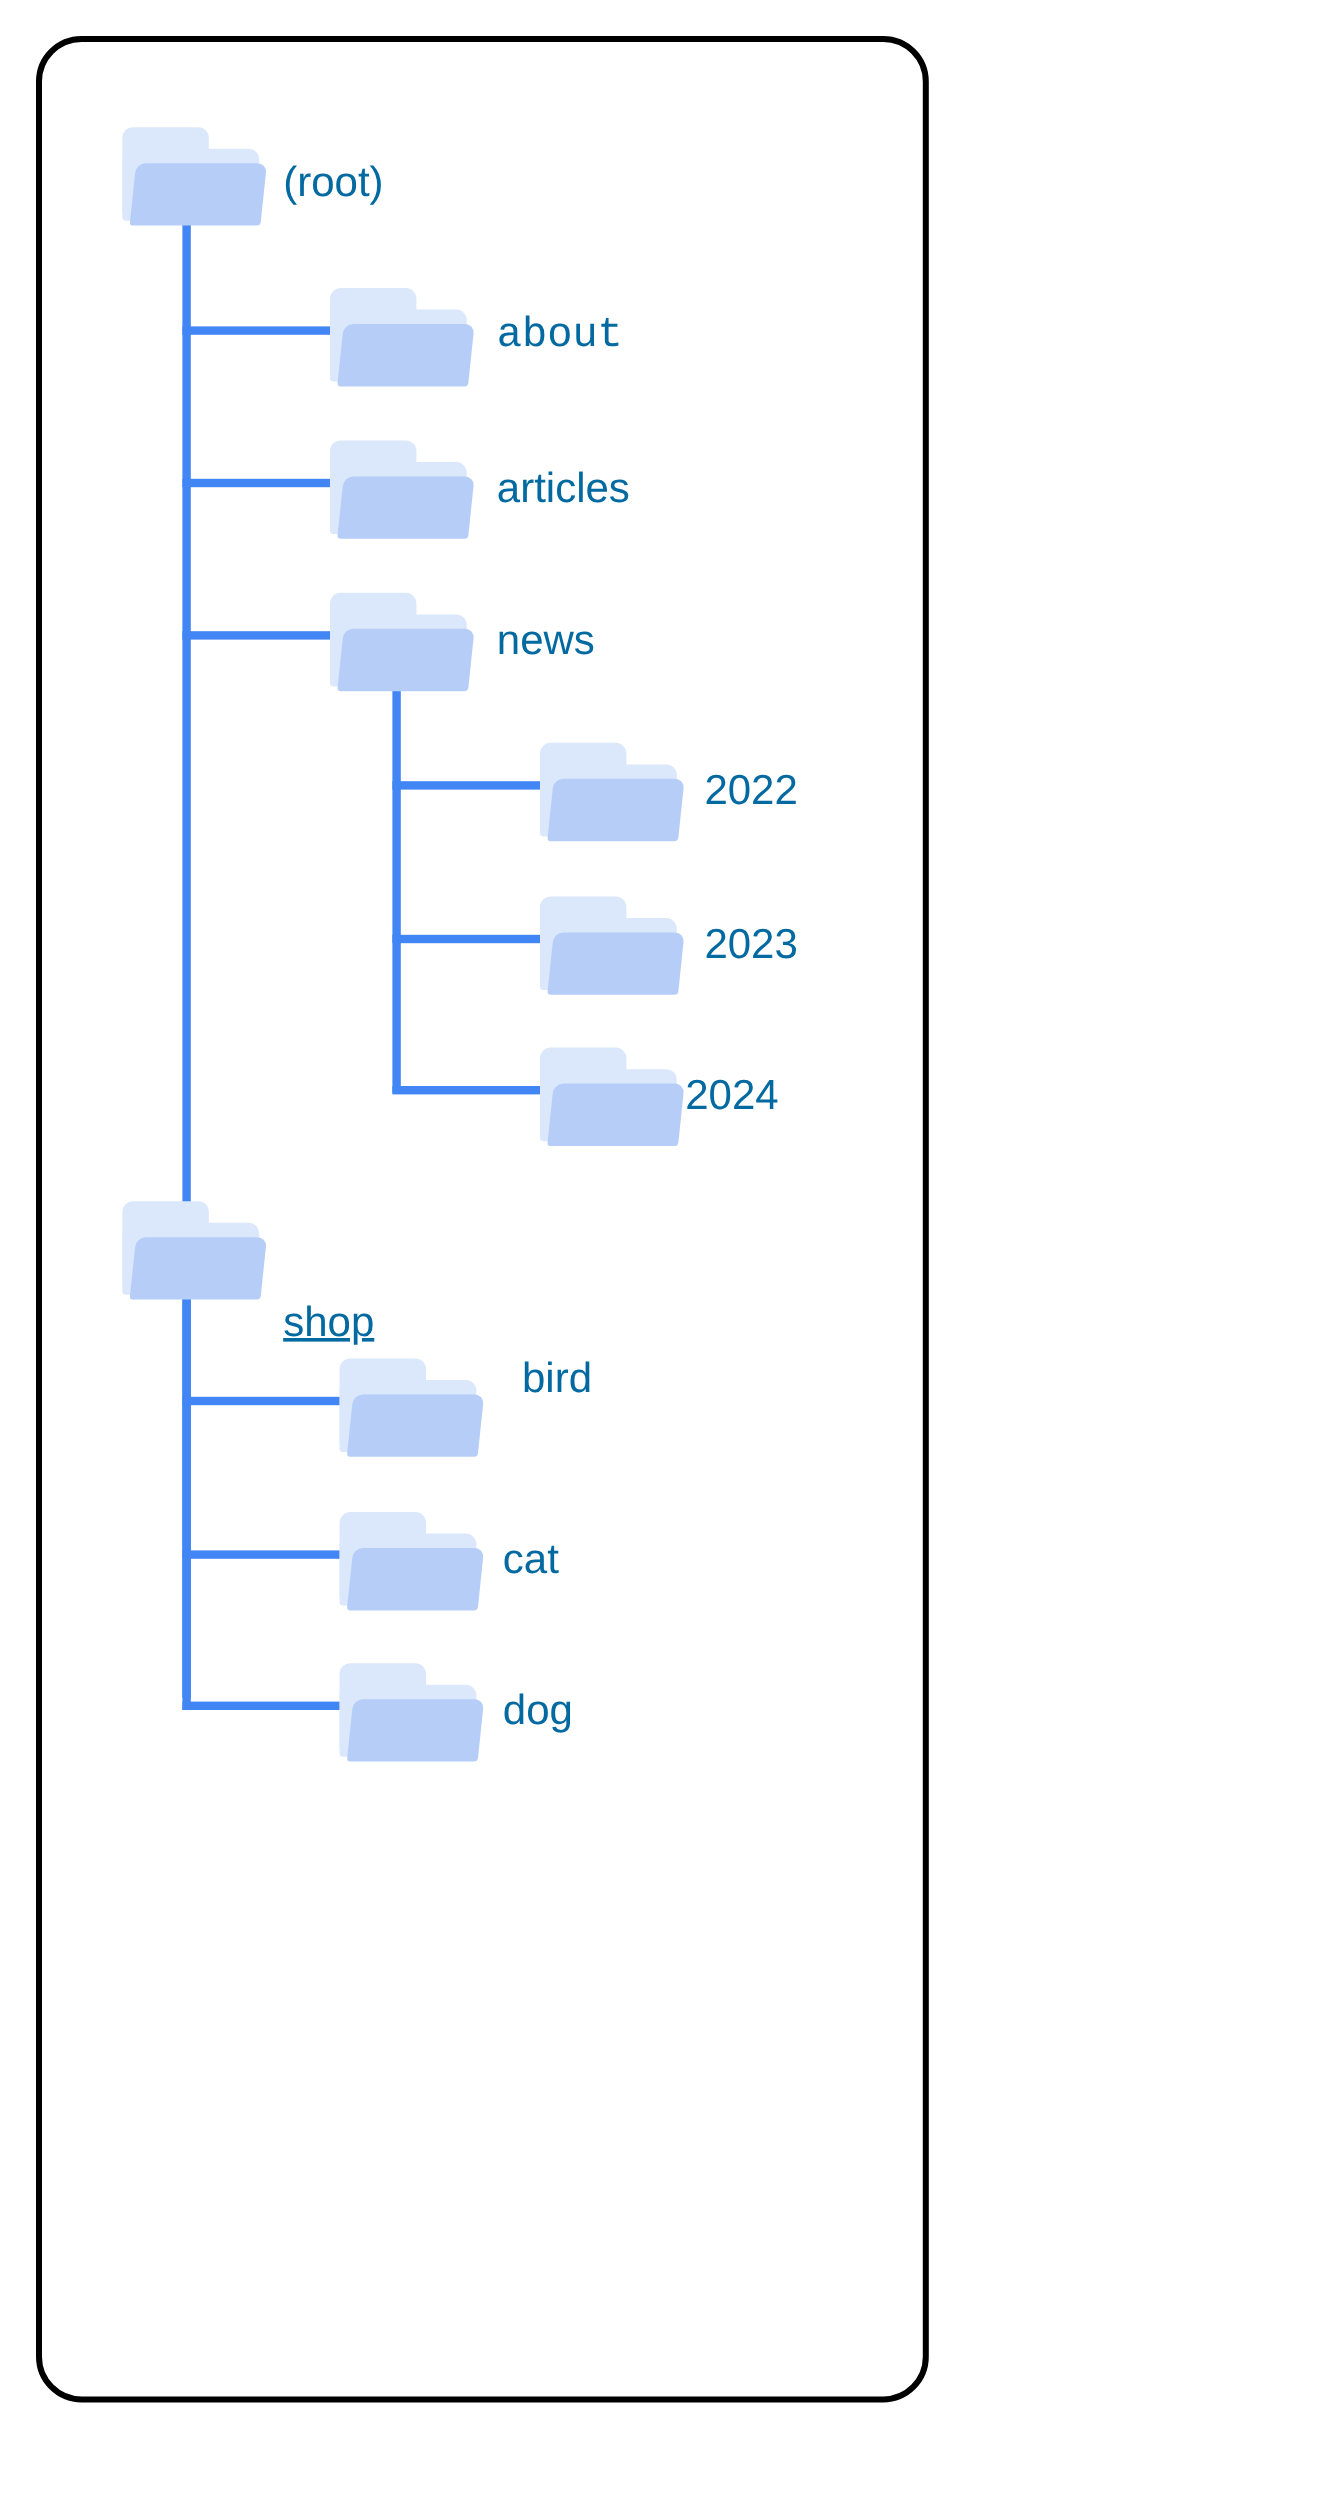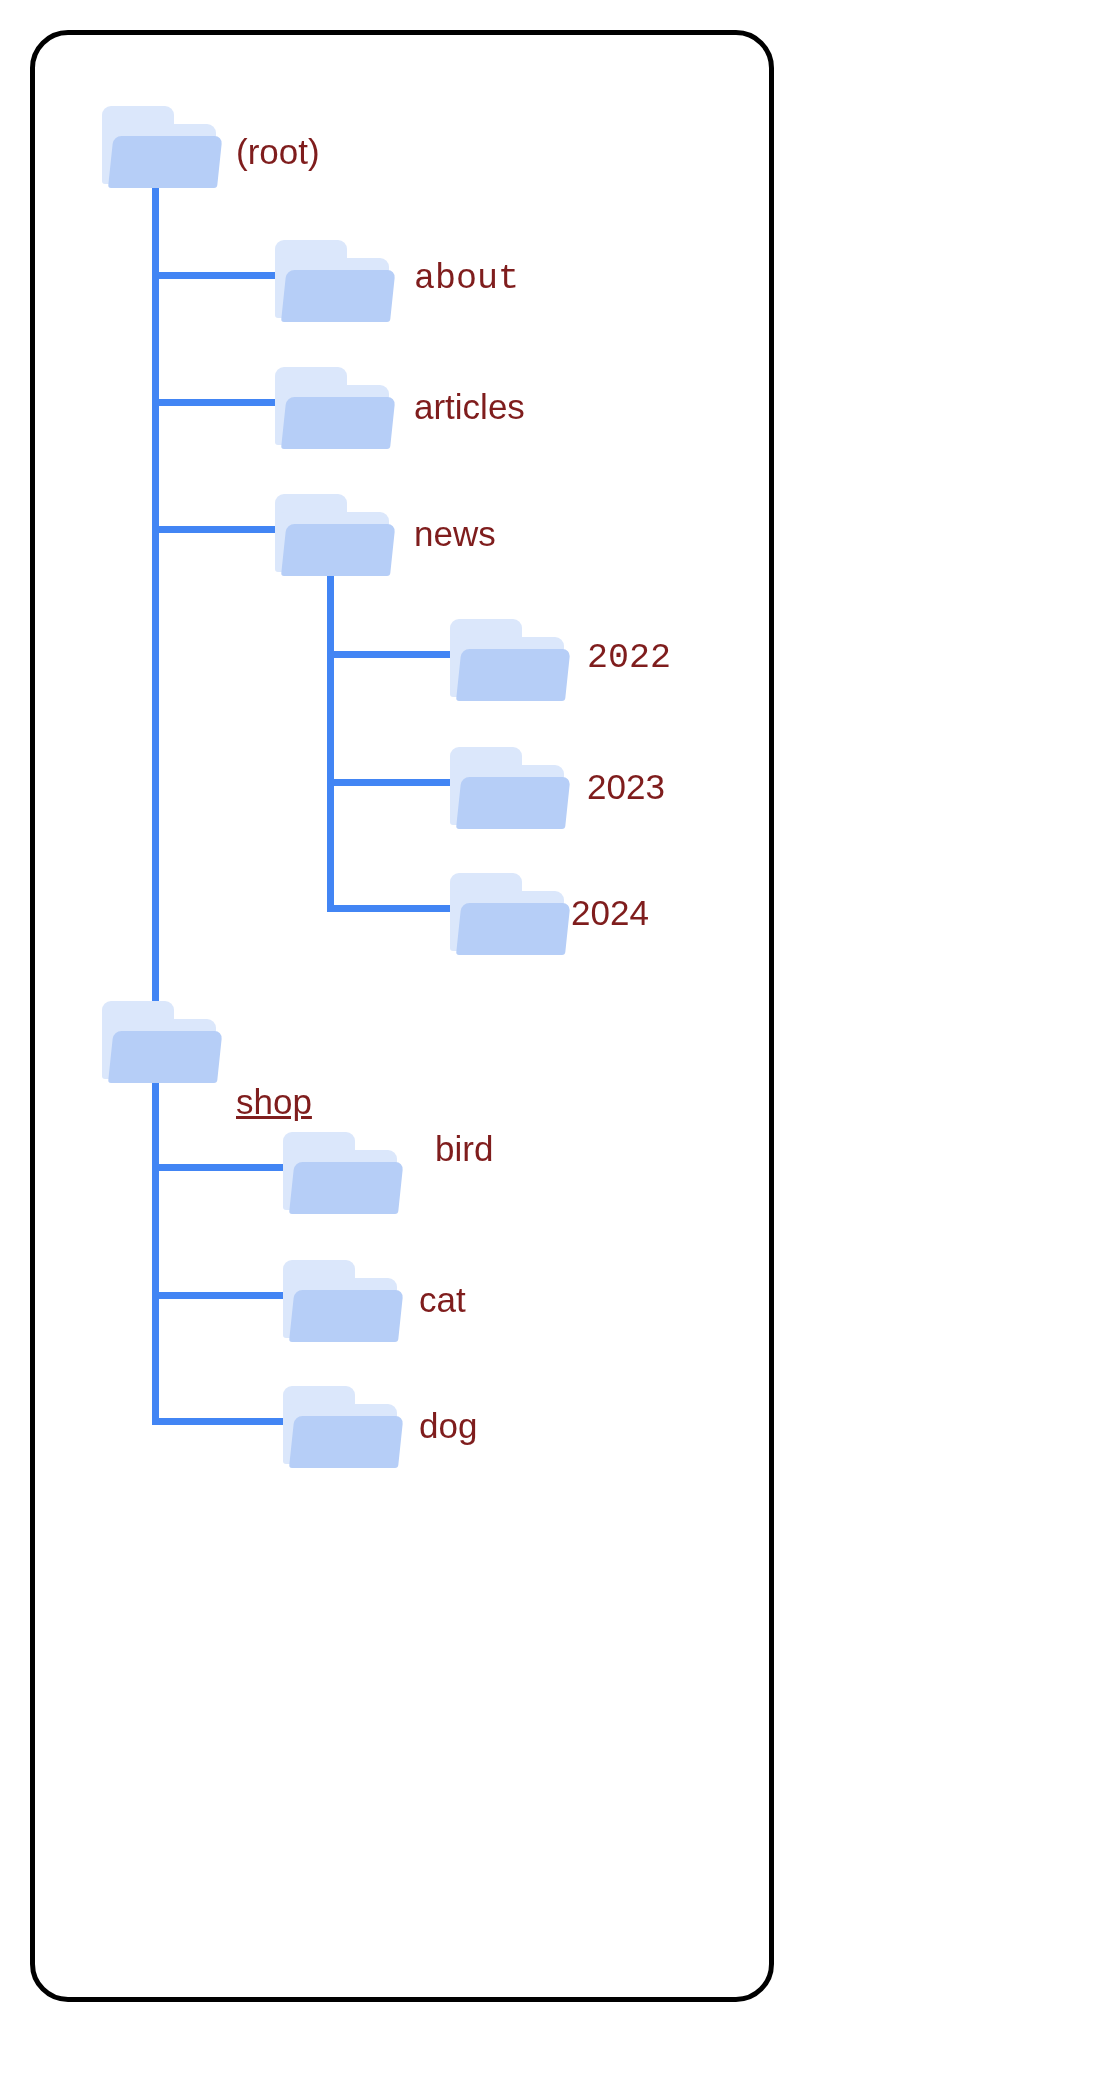--- a/index.html
+++ b/index.html
@@ -71,21 +71,21 @@
     top: 40px;
     width: 109px;
     height: 52px;
     background: #b6cef7;
     border-radius: 8px 8px 3px 3px;
     transform: skewX(-6deg);
     transform-origin: bottom left;
   }
   .node-label {
     position: absolute;
-    color: #7f1d1d;
+    color: #0369a1;
     font-size: 35px;
     line-height: 35px;
     white-space: nowrap;
     font-family: "Liberation Sans", sans-serif;
   }
 </style>
 </head>
 <body>
 
 <div id="stage">
@@ -138,21 +138,21 @@
       <div class="f-mid"></div>
       <div class="f-front"></div>
     </div>
     <div class="node-label" style="left:414px; top:516px;">news</div>
 
     <div class="folder" style="left:450px; top:609px;">
       <div class="f-back"></div>
       <div class="f-mid"></div>
       <div class="f-front"></div>
     </div>
-    <div class="node-label" style="left:587px; top:641px;font-family:Liberation Mono, monospace;">2022</div>
+    <div class="node-label" style="left:587px; top:641px;">2022</div>
 
     <div class="folder" style="left:450px; top:737px;">
       <div class="f-back"></div>
       <div class="f-mid"></div>
       <div class="f-front"></div>
     </div>
     <div class="node-label" style="left:587px; top:769px;">2023</div>
 
     <div class="folder" style="left:450px; top:863px;">
       <div class="f-back"></div>

